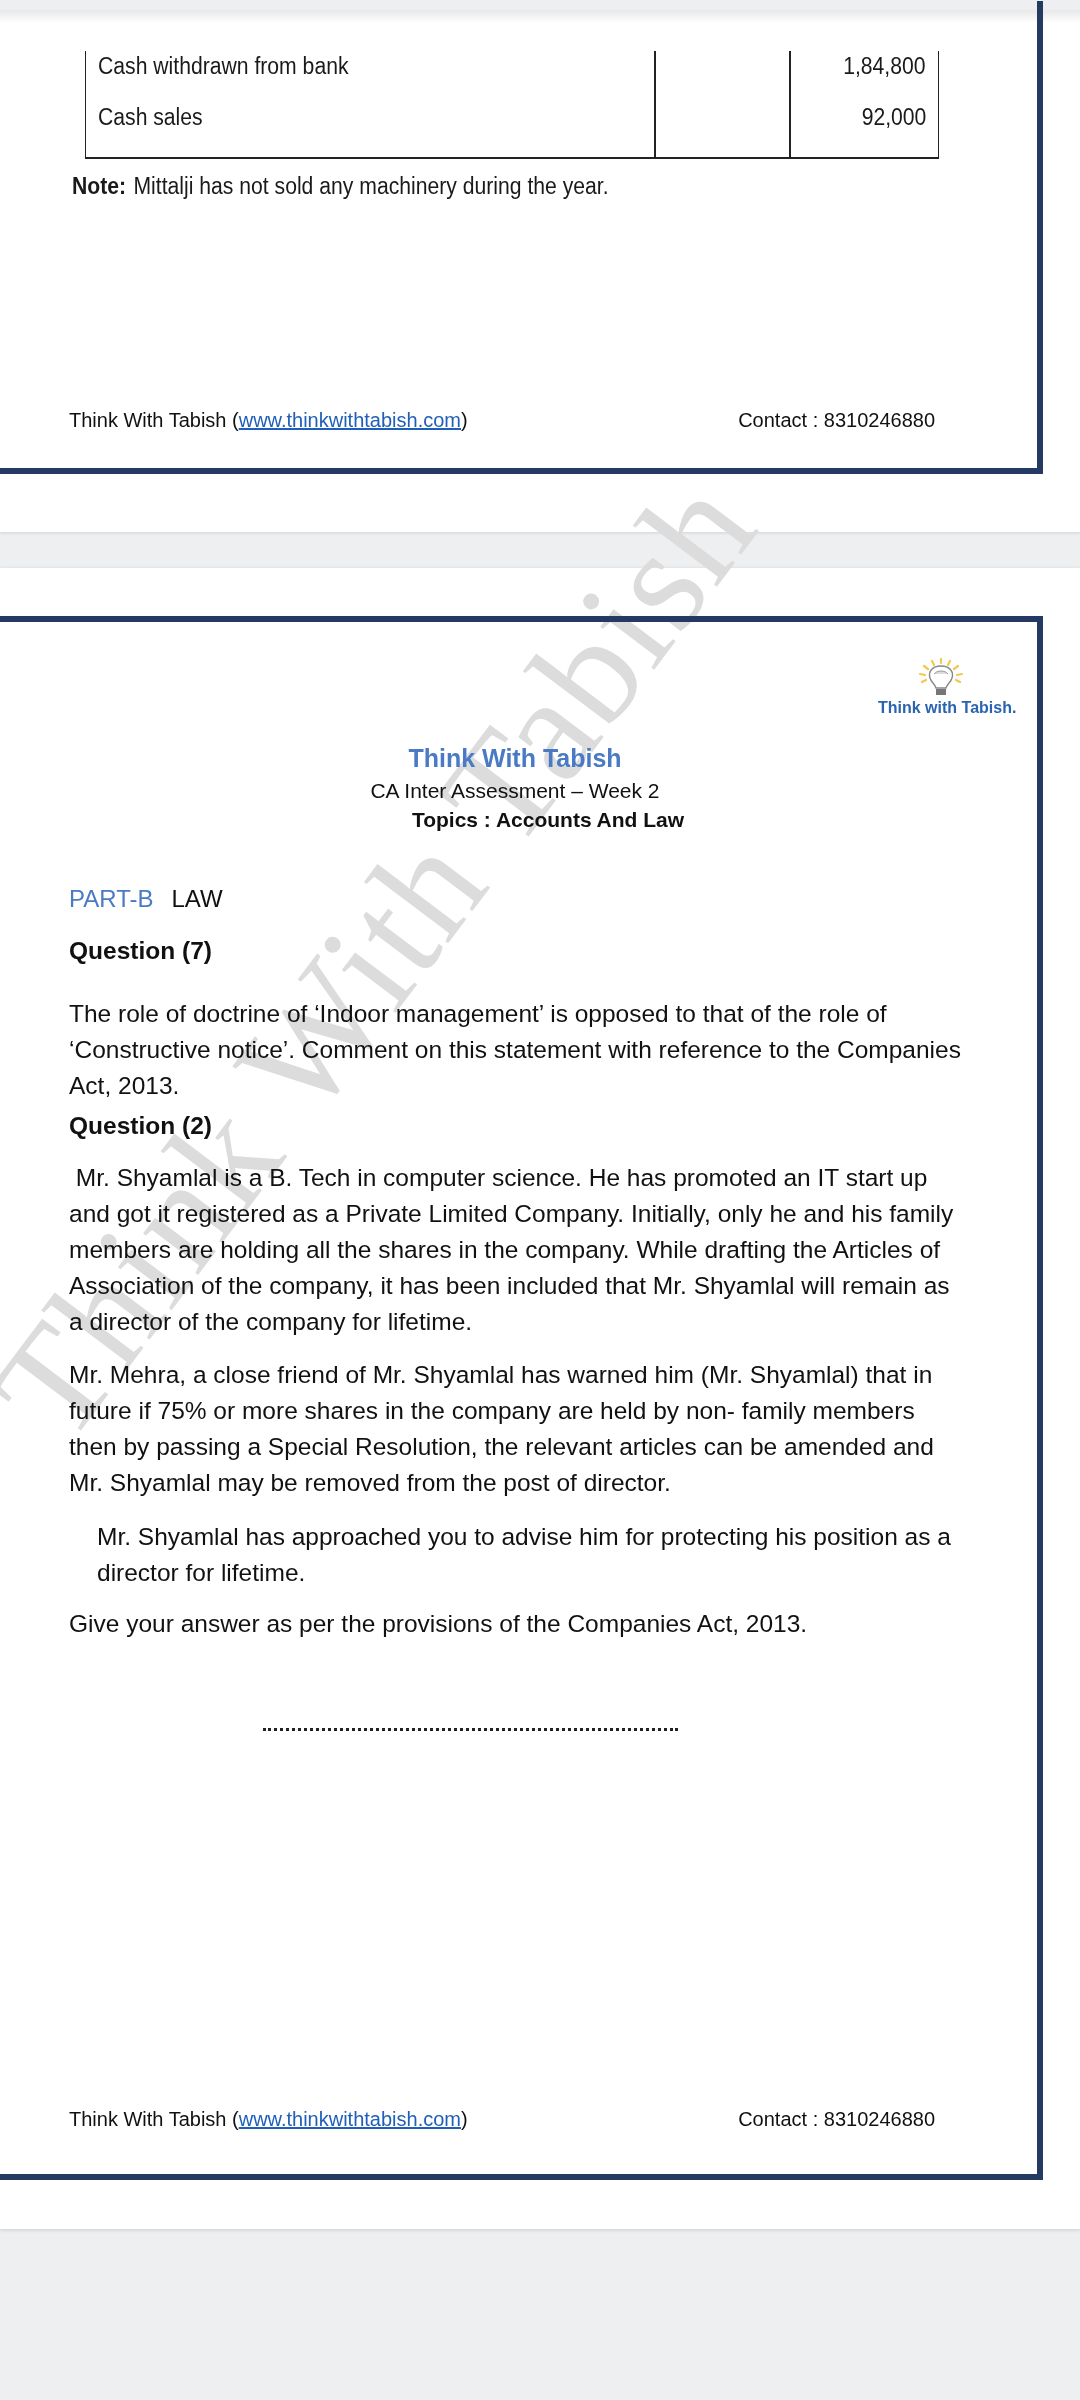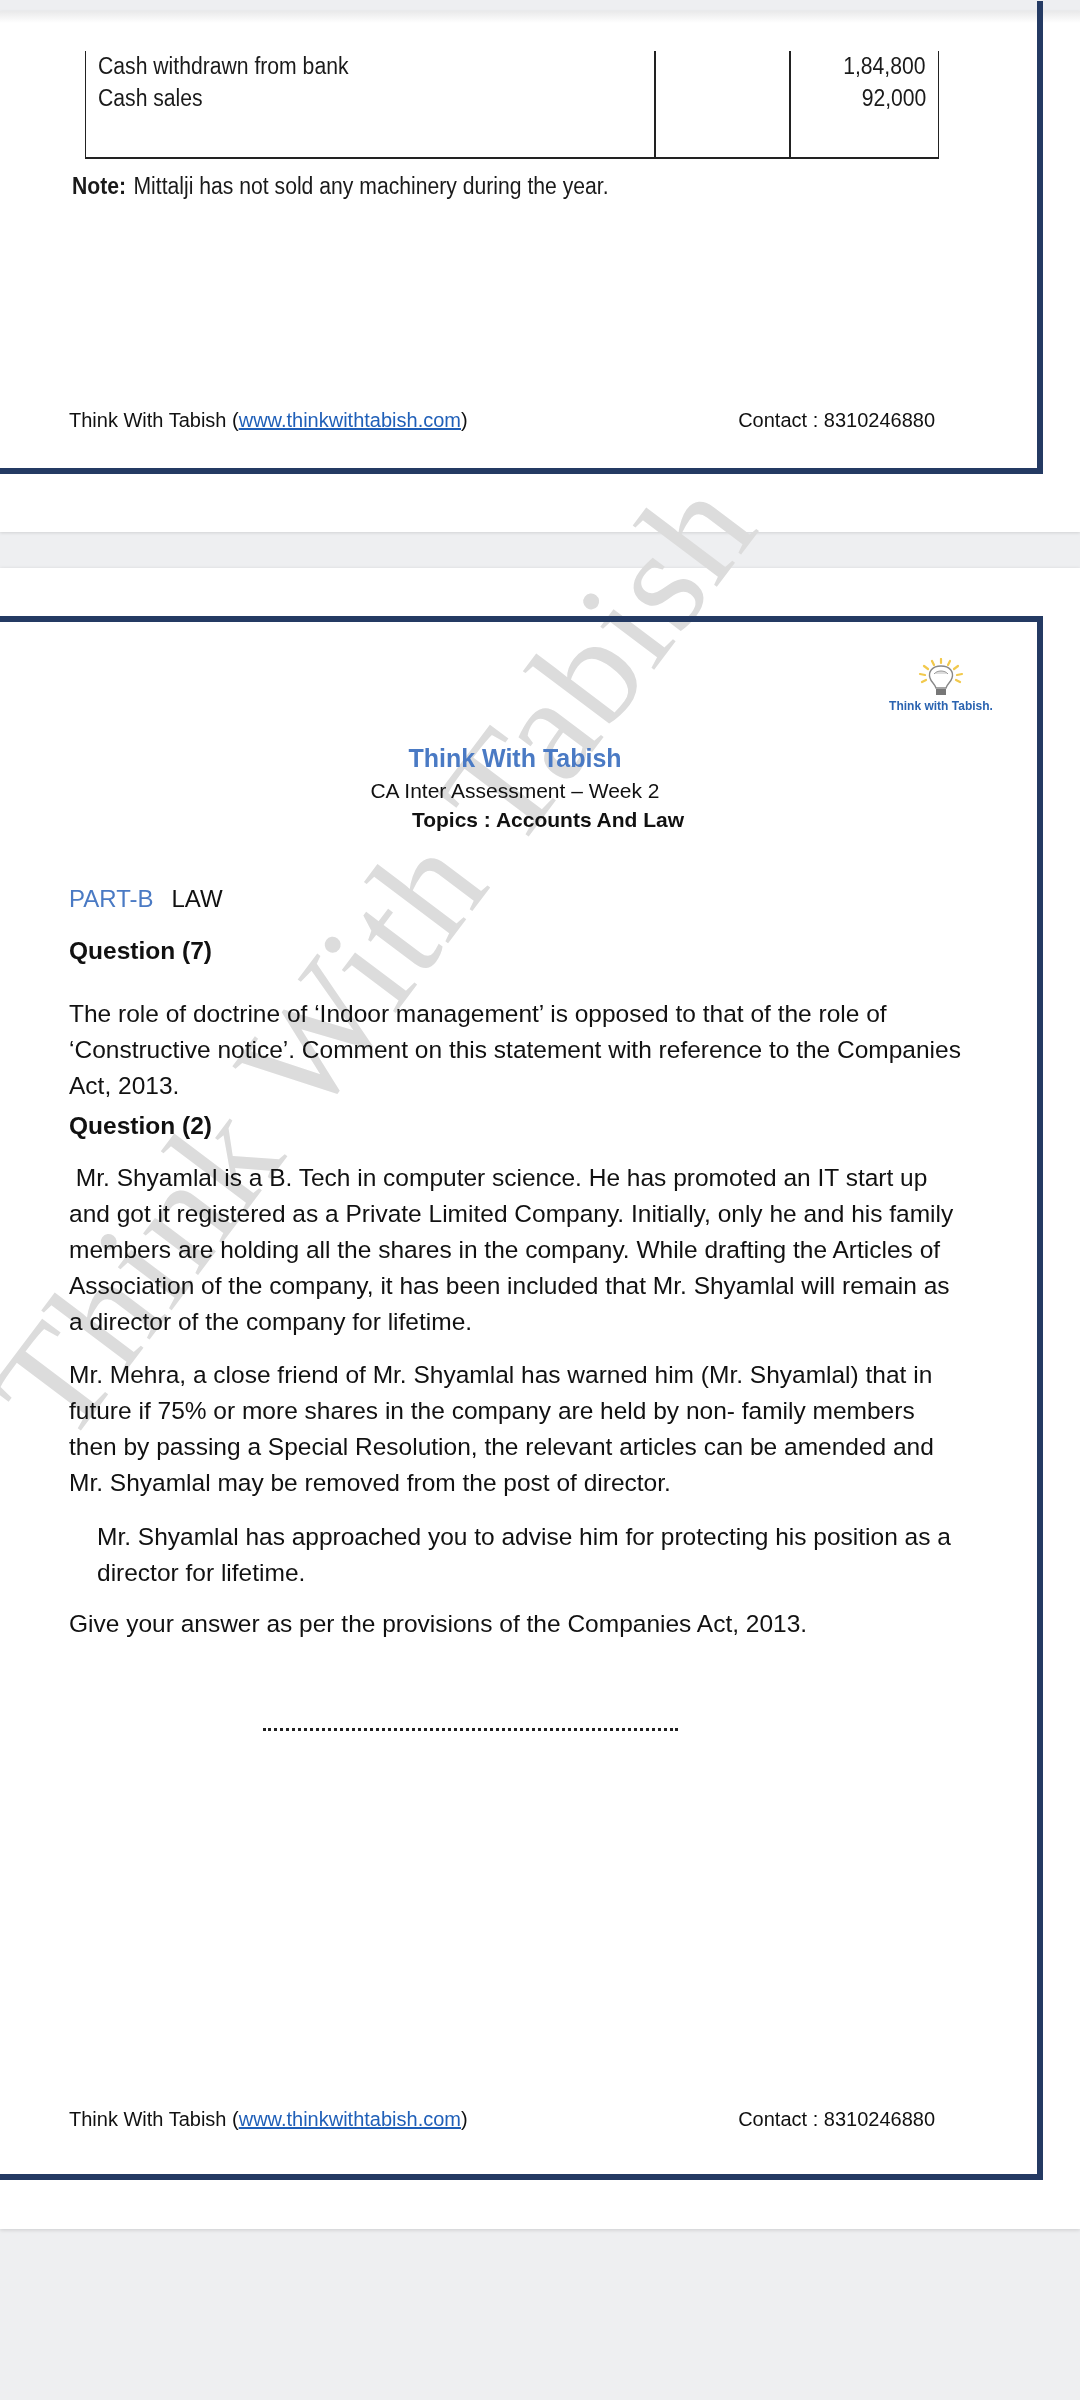--- a/index.html
+++ b/index.html
@@ -37,21 +37,21 @@
   .note b { margin-right: 8px; }
 
   .footer { position: absolute; left: 69px; width: 866px; font-size: 20px; color: #111; }
   .footer .left { position: absolute; left: 0; top: 0; white-space: nowrap; }
   .footer .right { position: absolute; right: 0; top: 0; white-space: nowrap; }
   .footer a { color: #1f5fb8; text-decoration: underline; }
 
   
   .logo { position: absolute; left: 878px; top: 90px; width: 126px; height: 60px; text-align: center; }
   .logo svg { display:block; margin: 0 auto; }
-  .logo .brand { font-size: 12px; font-weight: bold; color: #2a63b0; white-space: nowrap; margin-top: 1px; }
+  .logo .brand { font-size: 16px; font-weight: bold; color: #2a63b0; white-space: nowrap; margin-top: 1px; }
 
   .center { position: absolute; left: 0; width: 1030px; text-align: center; white-space: nowrap; }
   .title { top: 176px; font-size: 25px; font-weight: bold; color: #4a7ac4; }
   .sub { top: 211px; font-size: 21px; color: #111; }
   .topics { top: 240px; font-size: 21px; font-weight: bold; color: #111; padding-left: 33px; }
 
   .content { position: absolute; left: 69px; width: 900px; font-size: 24.5px; line-height: 36px; color: #111; }
   .part { top: 313px; font-size: 24px; font-weight: normal; }
   .part .pb { color: #4a7ac4; margin-right: 18px; }
   .qh { font-weight: bold; font-size: 24.5px; }
@@ -74,21 +74,21 @@
 
   <div class="frame f1"></div>
 
   <div class="tbl">
     <div class="vdiv" style="left:568px"></div>
     <div class="vdiv" style="left:703px"></div>
     <div class="row" style="top:0">
       <span class="lbl">Cash withdrawn from bank</span>
       <span class="amt">1,84,800</span>
     </div>
-    <div class="row" style="top:32px">
+    <div class="row" style="top:51px">
       <span class="lbl">Cash sales</span>
       <span class="amt">92,000</span>
     </div>
   </div>
 
   <div class="note">
     <b>Note:</b><span>Mittalji has not sold any machinery during the year.</span>
   </div>
 
   <div class="footer" style="top:398px">

